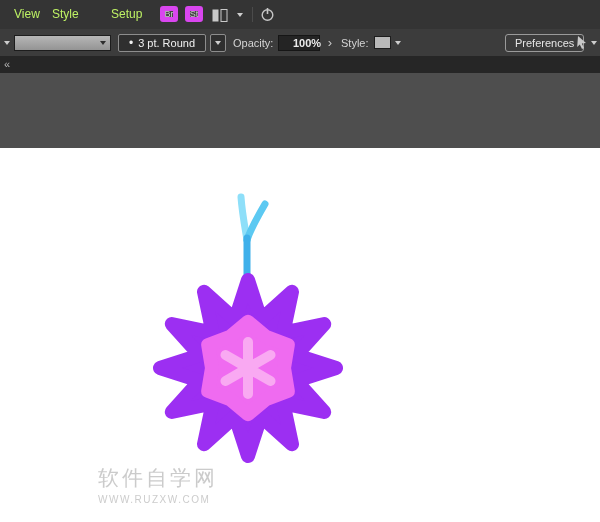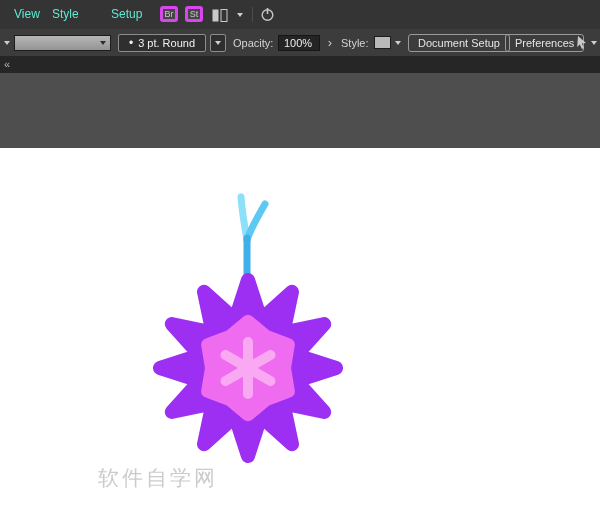--- a/index.html
+++ b/index.html
@@ -1,25 +1,25 @@
 <!DOCTYPE html>
 <html><head>
 <meta charset="utf-8">
 <style>
   html,body{margin:0;padding:0;}
   .app{position:relative;width:600px;height:522px;overflow:hidden;background:#fff;
        font-family:"Liberation Sans",sans-serif;-webkit-font-smoothing:antialiased;}
 
   
   .menubar{position:absolute;top:0;left:0;width:600px;height:29px;background:#343434;}
-  .menu-item{position:absolute;top:0;height:29px;line-height:29px;font-size:12px;color:#5eead4;cursor:default;}
+  .menu-item{position:absolute;top:0;height:29px;line-height:29px;font-size:12px;color:#bef264;cursor:default;}
   .mi-view{left:14px;}
   .mi-window{left:52px;}
   .mi-help{left:111px;}
-  .badge{position:absolute;top:6px;width:18px;height:16px;background:#454545;border:3px solid #d946ef;
+  .badge{position:absolute;top:6px;width:18px;height:16px;background:#454545;border:5px solid #d946ef;
          border-radius:3px;color:#c9c9c9;font-size:9px;display:flex;align-items:center;justify-content:center;box-sizing:border-box;}
   .badge-br{left:160px;}
   .badge-st{left:185px;}
   .icon-arrange{position:absolute;left:212px;top:8px;}
   .tri{width:0;height:0;border-left:3.5px solid transparent;border-right:3.5px solid transparent;border-top:4.5px solid #cdcdcd;}
   .tri-dark{border-top-color:#2d2d2d;}
   .mb-chevron{position:absolute;left:237px;top:13px;}
   .vsep{position:absolute;left:252px;top:7px;width:1px;height:15px;background:#4b4b4b;}
   .icon-power{position:absolute;left:260px;top:7px;}
 
@@ -34,21 +34,21 @@
                background:#2f2f2f;border:1px solid #8d8d8d;border-radius:2px;color:#f0f0f0;font-size:11px;
                display:flex;align-items:center;justify-content:center;gap:5px;}
   .brush-dot{font-size:12px;line-height:10px;}
   .brush-chevron{position:absolute;left:210px;top:5px;width:16px;height:18px;box-sizing:border-box;
                  background:#2f2f2f;border:1px solid #8d8d8d;border-radius:2px;
                  display:flex;align-items:center;justify-content:center;}
   .cb-label{position:absolute;top:0;height:28px;line-height:28px;font-size:11px;color:#d4d4d4;}
   .lbl-opacity{left:233px;}
   .opacity-field{position:absolute;left:278px;top:6px;width:42px;height:16px;box-sizing:border-box;
                  background:#242424;border:1px solid #161616;color:#ececec;font-size:11px;
-                 line-height:14px;padding-left:5px;}
+                 line-height:14px;padding-left:14px;font-weight:bold;}
   .opacity-more{position:absolute;left:324px;top:5px;width:12px;height:18px;color:#c9c9c9;
                 font-size:13px;line-height:18px;text-align:center;}
   .lbl-style{left:341px;}
   .style-swatch{position:absolute;left:374px;top:7px;width:17px;height:13px;box-sizing:border-box;
                 background:#b9b9b9;border:1px solid #1d1d1d;}
   .style-chevron{position:absolute;left:395px;top:12px;}
   .btn{position:absolute;top:5px;height:18px;line-height:16px;box-sizing:border-box;padding:0 9px;
        background:transparent;border:1px solid #9a9a9a;border-radius:3px;color:#e5e5e5;font-size:11px;}
   .btn-docsetup{left:408px;}
   .btn-prefs{left:505px;}
@@ -113,21 +113,20 @@
     </span>
 
     <span class="cb-label lbl-opacity">Opacity:</span>
     <span class="opacity-field">100%</span>
     <span class="opacity-more">›</span>
 
     <span class="cb-label lbl-style">Style:</span>
     <span class="style-swatch"></span>
     <span class="tri style-chevron"></span>
 
-    <button class="btn btn-docsetup">Document Setup</button>
     <button class="btn btn-prefs">Preferences</button>
 
     <span class="select-similar">
       <svg width="14" height="15" viewBox="0 0 14 15">
         <path d="M3,1 L11,8 L6.8,8.4 L9,13 L7,14 L4.8,9.4 L2.2,12 Z" fill="#c9c9c9"></path>
       </svg>
       <span class="tri"></span>
     </span>
   </div>
 
@@ -146,16 +145,17 @@
 
       <path d="M248,132 L260.9,171.7 L292,143.8 L283.4,184.6 L324.2,176 L296.3,207.1 L336,220 L296.3,232.9 L324.2,264 L283.4,255.4 L292,296.2 L260.9,268.3 L248,308 L235.1,268.3 L204,296.2 L212.6,255.4 L171.8,264 L199.7,232.9 L160,220 L199.7,207.1 L171.8,176 L212.6,184.6 L204,143.8 L235.1,171.7 Z" stroke-width="14" stroke-linejoin="round" fill="#9c2ff2" stroke="#9c2ff2"></path>
 
       <path d="M248,174 L266,188.8 L287.8,197 L284,220 L287.8,243 L266,251.2 L248,266 L230,251.2 L208.2,243 L212,220 L208.2,197 L230,188.8 Z" stroke-width="14" stroke-linejoin="round" fill="#ef6bf0" stroke="#ef6bf0"></path>
 
       <path d="M248,194 L248,246 M225.5,207 L270.5,233 M225.5,233 L270.5,207" fill="none" stroke-width="10" stroke-linecap="round" stroke="#f9a9f2"></path>
     </svg>
 
     <div class="watermark">
       <div class="wm1">软件自学网</div>
+      <div class="wm2">WWW.RUZXW.COM</div>
     </div>
   </div>
 
 </div>
 
 </body></html>

